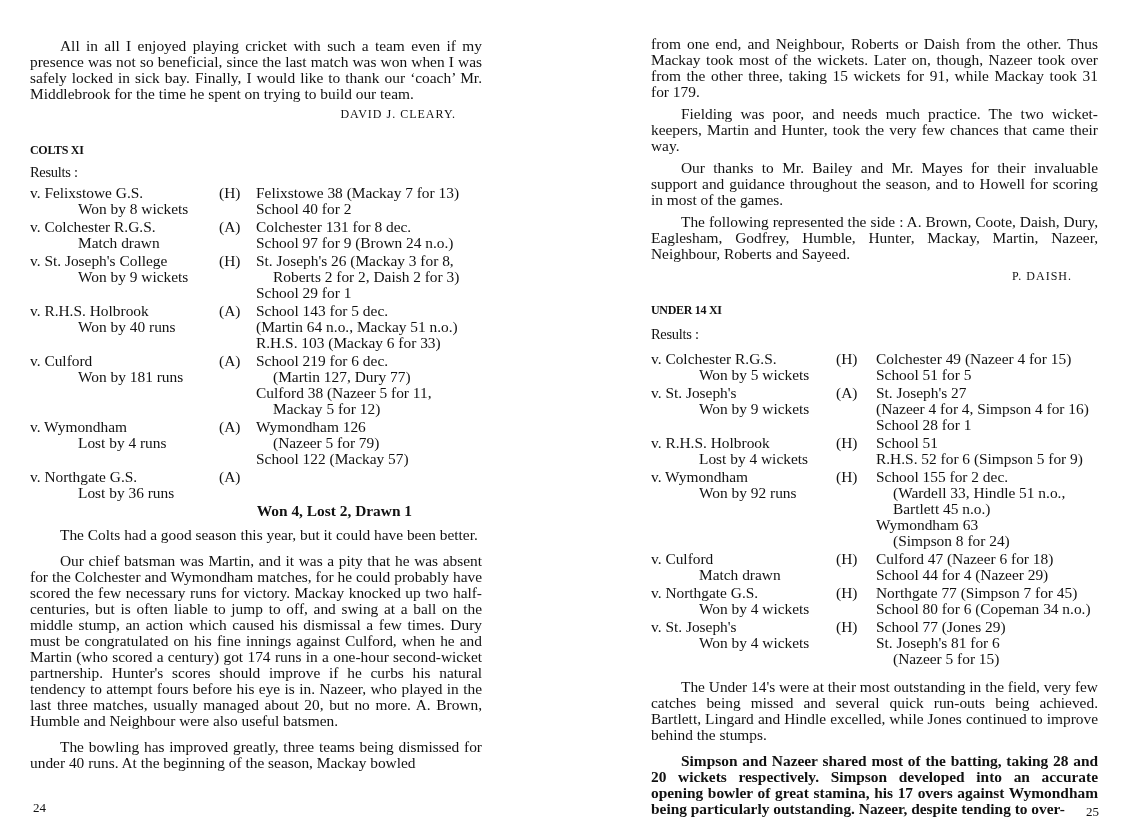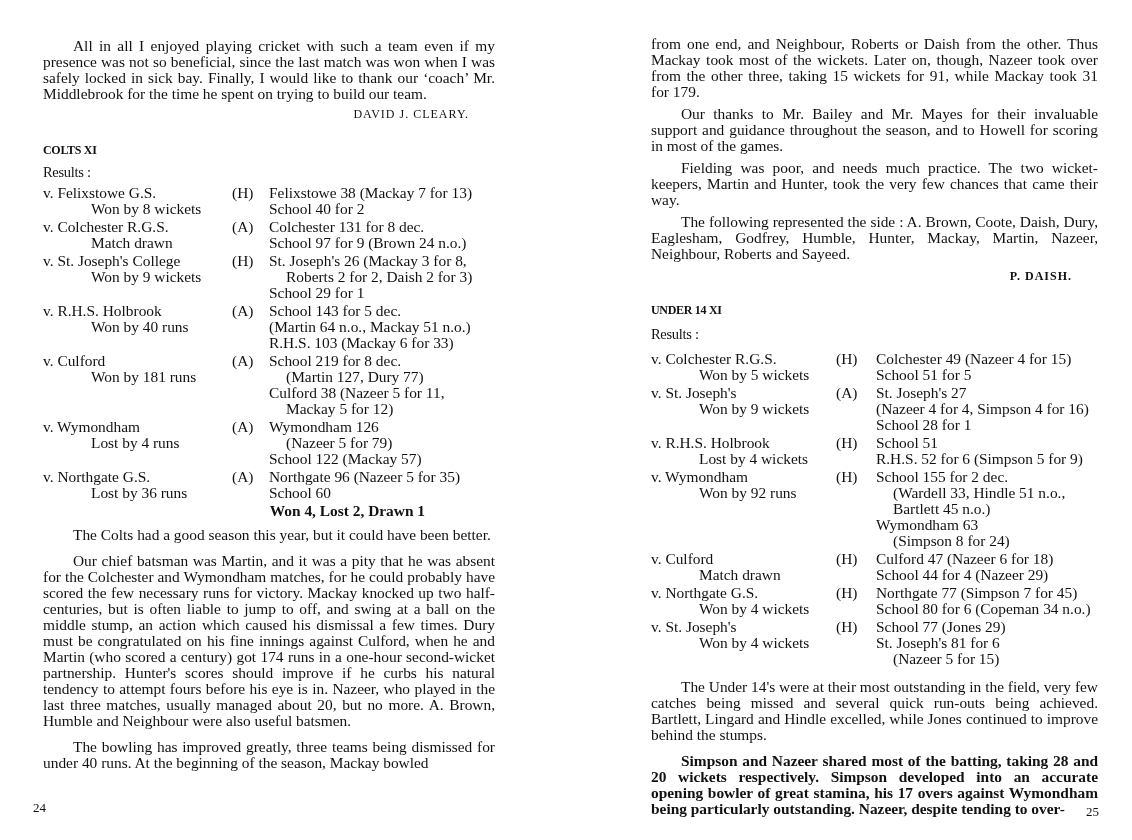--- a/index.html
+++ b/index.html
@@ -5,21 +5,21 @@
   html, body { margin: 0; padding: 0; }
   body {
     width: 1132px; height: 840px; overflow: hidden; background: #ffffff;
     font-family: "Liberation Serif", "DejaVu Serif", serif;
     color: #111111; position: relative;
   }
   .page { position: absolute; top: 0; height: 840px; }
   #page-left { left: 0; width: 566px; }
   #page-right { left: 566px; width: 566px; }
   .col { position: absolute; font-size: 15.4px; line-height: 16px; }
-  #page-left .col { left: 43px; width: 452px; }
+  #page-left .col { left: 30px; width: 452px; }
   #page-right .col { left: 85px; width: 447px; }
   p.para { margin: 0; text-align: justify; text-indent: 30px; }
   .sig { text-align: right; font-size: 12px; letter-spacing: 1px; margin-top: 4px; padding-right: 26px; }
   .heading { font-weight: bold; font-size: 12px; letter-spacing: -0.3px; margin-top: 20px; }
   .subheading { font-weight: normal; font-size: 14.5px; margin-top: 6px; margin-bottom: 5px; letter-spacing: -0.3px; }
   .match { display: grid; grid-template-columns: 189px 37px auto; margin-bottom: 2px; }
   .opp-block div { white-space: nowrap; }
   .opp-result { padding-left: 48px; }
   .venue { white-space: nowrap; }
   .detail div { white-space: nowrap; }
@@ -85,21 +85,21 @@
             <div>R.H.S. 103 (Mackay 6 for 33)</div>
           </div>
         </div>
         <div class="match">
           <div class="opp-block">
             <div>v. Culford</div>
             <div class="opp-result">Won by 181 runs</div>
           </div>
           <div class="venue">(A)</div>
           <div class="detail">
-            <div>School 219 for 8 dec.</div>
+            <div>School 219 for 6 dec.</div>
             <div class="indent">(Martin 127, Dury 77)</div>
             <div>Culford 38 (Nazeer 5 for 11,</div>
             <div class="indent">Mackay 5 for 12)</div>
           </div>
         </div>
         <div class="match">
           <div class="opp-block">
             <div>v. Wymondham</div>
             <div class="opp-result">Lost by 4 runs</div>
           </div>
@@ -109,45 +109,41 @@
             <div class="indent">(Nazeer 5 for 79)</div>
             <div>School 122 (Mackay 57)</div>
           </div>
         </div>
         <div class="match">
           <div class="opp-block">
             <div>v. Northgate G.S.</div>
             <div class="opp-result">Lost by 36 runs</div>
           </div>
           <div class="venue">(A)</div>
-          <div class="detail">
-            <div>Northgate 96 (Nazeer 5 for 35)</div>
-            <div>School 60</div>
-          </div>
         </div>
       </div>
     <div class="summary">Won 4,  Lost 2,  Drawn 1</div>
     <div id="left-paras">
         <p class="para">The Colts had a good season this year, but it could have been better.</p>
         <p class="para" style="margin-top: 10px;">Our chief batsman was Martin, and it was a pity that he was absent for the Colchester and Wymondham matches, for he could probably have scored the few necessary runs for victory.  Mackay knocked up two half-centuries, but is often liable to jump to off, and swing at a ball on the middle stump, an action which caused his dismissal a few times.  Dury must be congratulated on his fine innings against Culford, when he and Martin (who scored a century) got 174 runs in a one-hour second-wicket partnership. Hunter's scores should improve if he curbs his natural tendency to attempt fours before his eye is in.  Nazeer, who played in the last three matches, usually managed about 20, but no more.  A. Brown, Humble and Neighbour were also useful batsmen.</p>
         <p class="para" style="margin-top: 10px;">The bowling has improved greatly, three teams being dismissed for under 40 runs.  At the beginning of the season, Mackay bowled</p>
       </div>
   </div>
   <div class="pagenum">24</div>
 </div>
 
 <div class="page" id="page-right">
   <div class="col" style="top:36px;">
     <div id="right-paras-top">
         <p class="para" style="text-indent: 0px;">from one end, and Neighbour, Roberts or Daish from the other. Thus Mackay took most of the wickets.  Later on, though, Nazeer took over from the other three, taking 15 wickets for 91, while Mackay took 31 for 179.</p>
+        <p class="para" style="margin-top: 6px;">Fielding was poor, and needs much practice.  The two wicket-keepers, Martin and Hunter, took the very few chances that came their way.</p>
         <p class="para" style="margin-top: 6px;">Our thanks to Mr. Bailey and Mr. Mayes for their invaluable support and guidance throughout the season, and to Howell for scoring in most of the games.</p>
-        <p class="para" style="margin-top: 6px;">Fielding was poor, and needs much practice.  The two wicket-keepers, Martin and Hunter, took the very few chances that came their way.</p>
         <p class="para" style="margin-top: 6px;">The following represented the side :  A. Brown, Coote, Daish, Dury, Eaglesham, Godfrey, Humble, Hunter, Mackay, Martin, Nazeer, Neighbour, Roberts and Sayeed.</p>
       </div>
-    <div class="sig" style="margin-top:6px;font-weight:bold;">P.  DAISH.</div>
+    <div class="sig" style="margin-top:6px;">P.  DAISH.</div>
     <div class="heading" style="margin-top:18px;">UNDER 14 XI</div>
     <div class="subheading" style="margin-top:8px;margin-bottom:9px;">Results :</div>
     <div id="right-results">
         <div class="match" style="grid-template-columns: 185px 40px auto;">
           <div class="opp-block">
             <div>v. Colchester R.G.S.</div>
             <div class="opp-result">Won by 5 wickets</div>
           </div>
           <div class="venue">(H)</div>
           <div class="detail">

